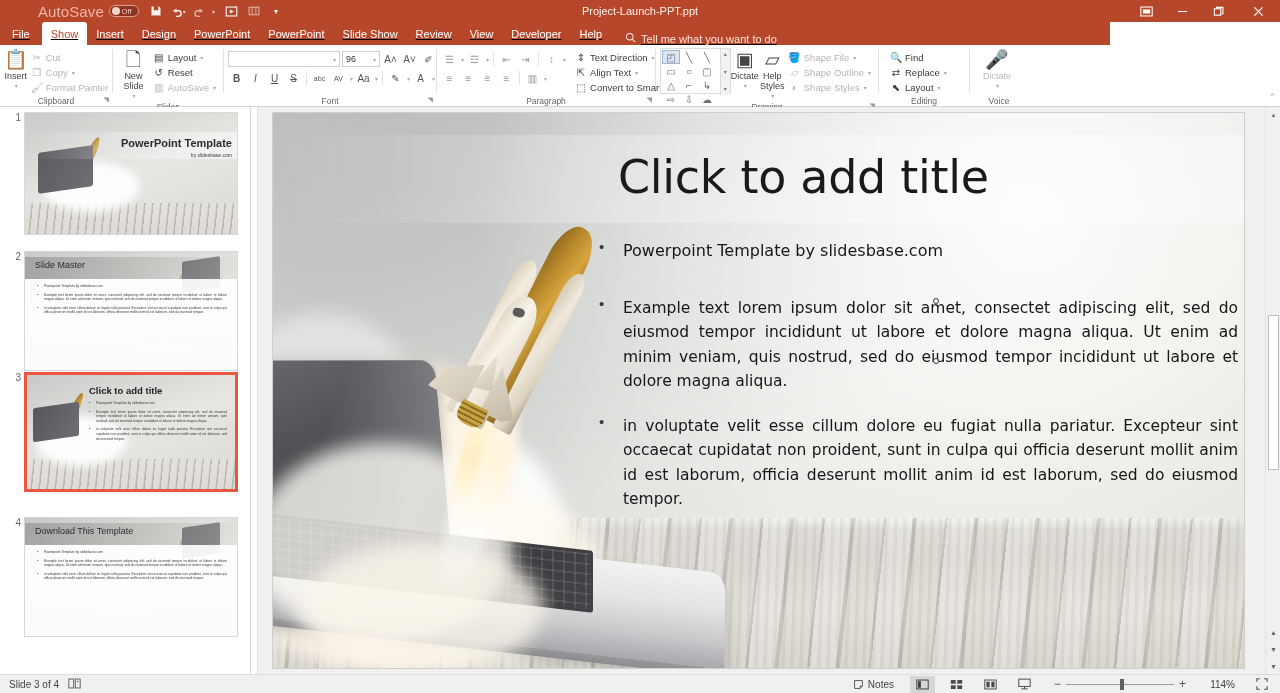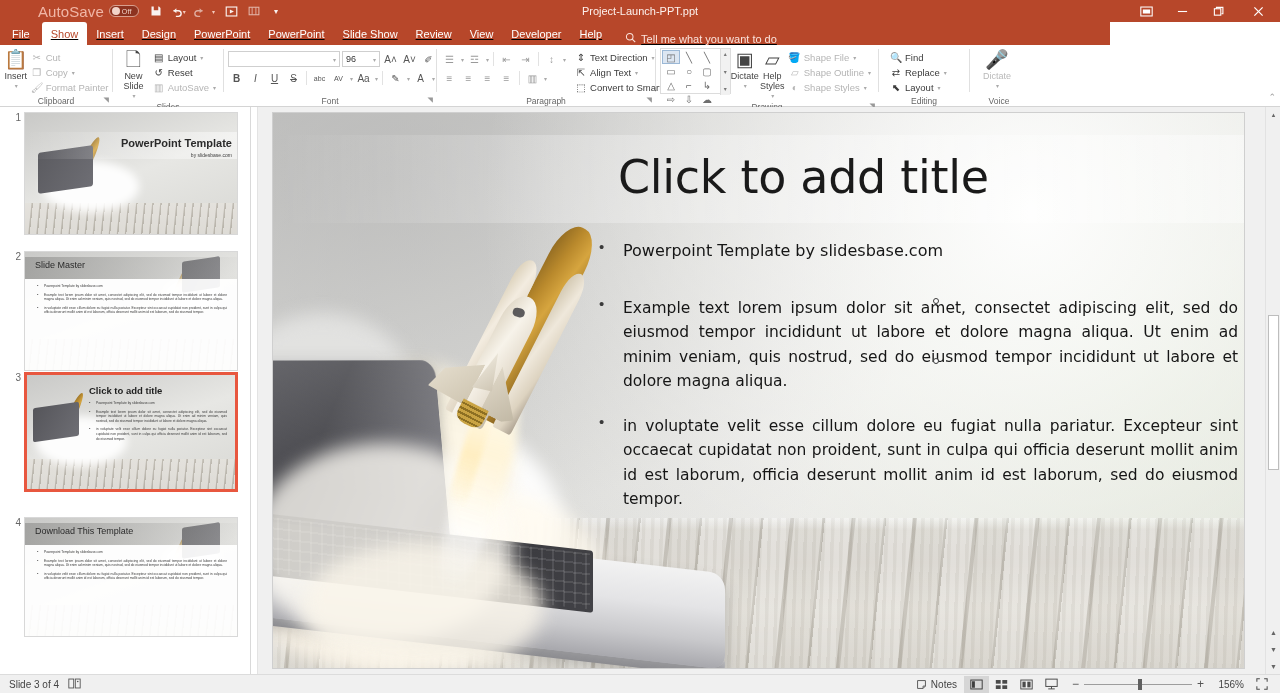--- a/index.html
+++ b/index.html
@@ -365,21 +365,21 @@
   }
 
   
   .statusbar {
     position: absolute; left: 0; bottom: 0; width: 1280px; height: 19px;
     background: #f0f0f0; border-top: 1px solid #dcdcdc;
     display: flex; align-items: center; font-size: 10px; color: #444;
   }
   .sb-left { display: flex; align-items: center; gap: 9px; padding-left: 9px; }
   .sb-right {
-    position: absolute; right: 6px; display: flex; align-items: center; gap: 0;
+    position: absolute; right: 6px; display: flex; align-items: center; gap: 9px;
   }
   .sb-notes { display: flex; align-items: center; gap: 4px; padding: 0 7px; }
   .viewbtn {
     width: 25px; height: 17px; display: flex; align-items: center; justify-content: center;
     font-size: 11px; color: #4a4a4a;
   }
   .viewbtn.active { background: #d6d6d6; }
   .zoomwrap { display: flex; align-items: center; gap: 5px; margin: 0 8px; }
   .zoom-track { width: 108px; height: 1px; background: #9d9d9d; position: relative; }
   .zoom-thumb {
@@ -939,21 +939,21 @@
             <line x1="4" y1="13" x2="12" y2="13" stroke="#4a4a4a" stroke-width="1.2"></line>
           </svg>
       </span>
       <span class="zoomwrap">
         <span style="font-size:12px;color:#555;">−</span>
         <span class="zoom-track">
           <span class="zoom-thumb"></span>
         </span>
         <span style="font-size:12px;color:#555;">+</span>
       </span>
-      <span class="zoom-pct">156%</span>
+      <span class="zoom-pct">114%</span>
       <span class="viewbtn" style="margin-left:5px;">
         <svg width="12" height="12" viewBox="0 0 14 14">
             <path fill="none" stroke="#4a4a4a" stroke-width="1.2" d="M1 4.5V1h3.5M9.5 1H13v3.5M13 9.5V13H9.5M4.5 13H1V9.5"></path>
           </svg>
       </span>
     </div>
   </div>
 
 </div>
 

